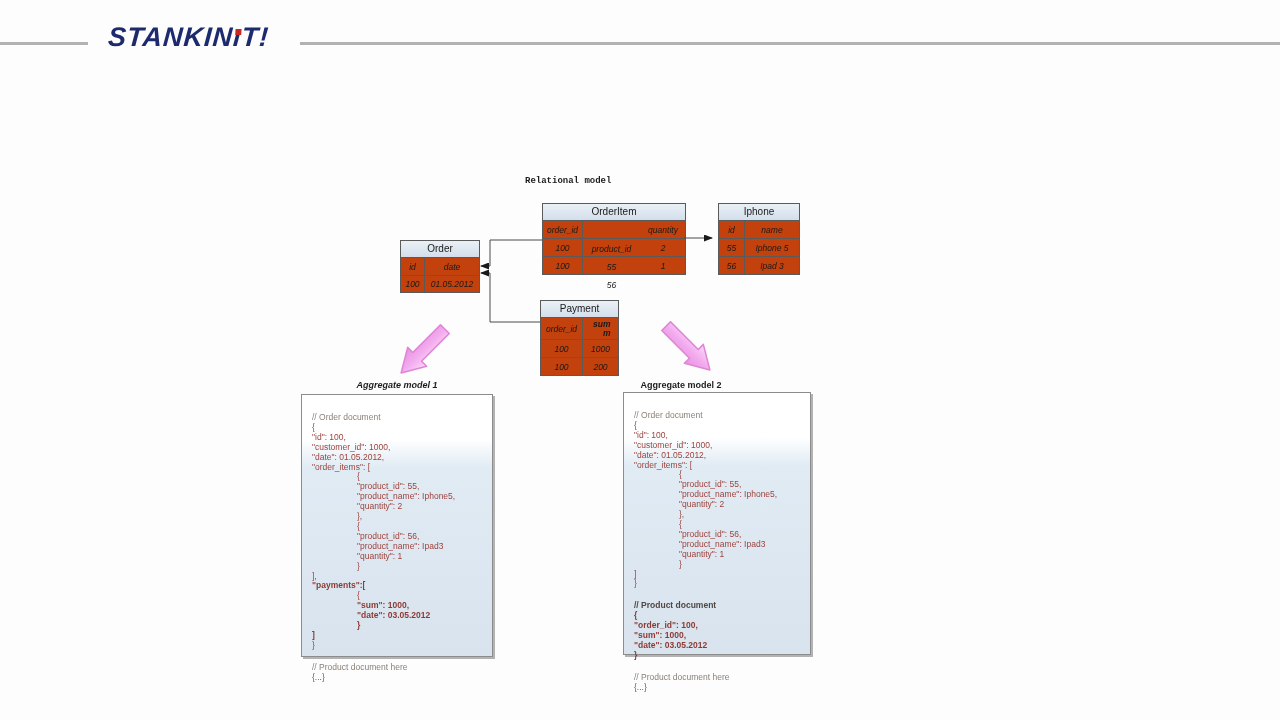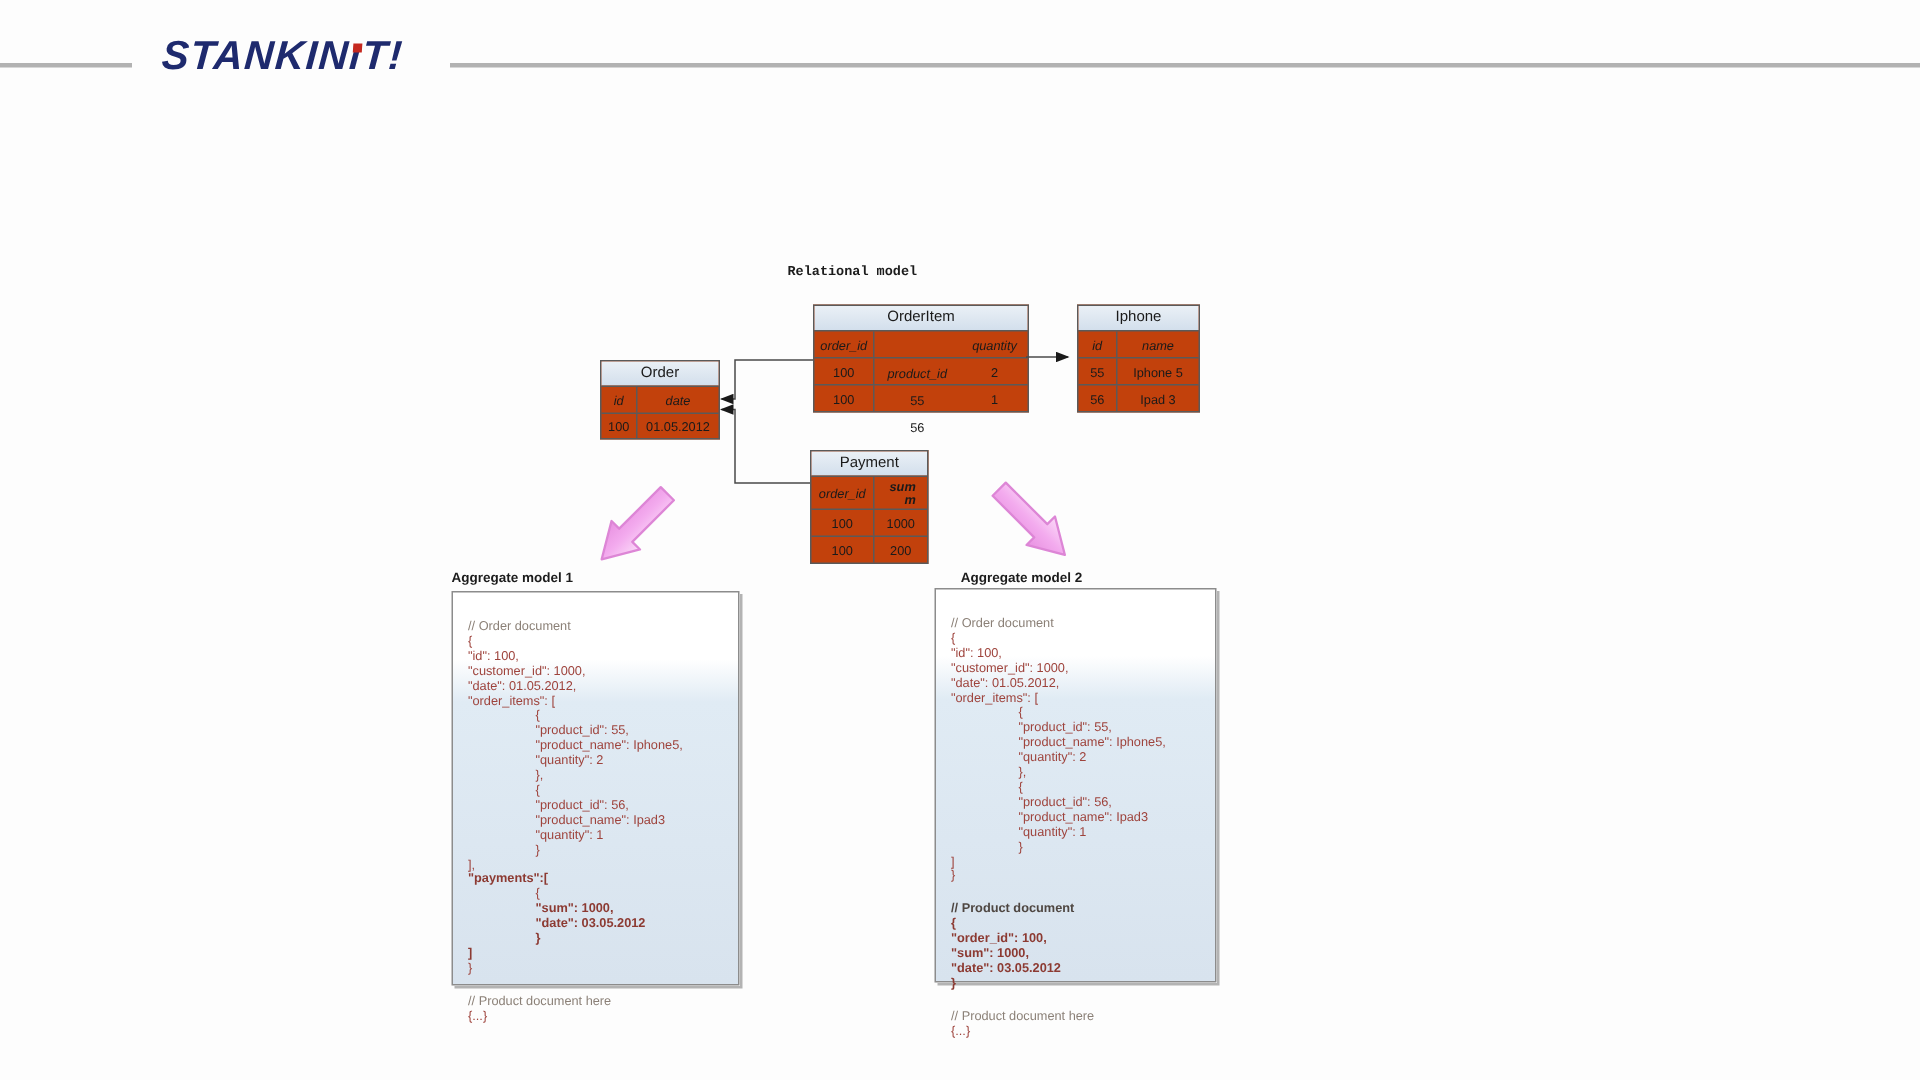--- a/index.html
+++ b/index.html
@@ -13,30 +13,30 @@
         font-style:italic;color:#1e2a6e;letter-spacing:1px;transform:skewX(-4deg);}
   .logo .ipart{position:relative;}
   .logo-dot{position:absolute;left:2px;top:7px;width:6px;height:6px;background:#c5291f;}
 
   
   .page-title{position:absolute;left:97px;top:84px;font-size:30px;color:#1f3070;}
 
   
   .dlabel{position:absolute;font-size:9px;font-weight:bold;color:#1c1c1c;}
   #lbl-rel{left:525px;top:176px;font-family:Liberation Mono, monospace;}
-  #lbl-agg1{left:301px;top:380px;width:192px;text-align:left;}
+  #lbl-agg1{left:301px;top:380px;width:192px;text-align:center;font-style:italic;}
   #lbl-agg2{left:587px;top:380px;width:188px;text-align:center;}
 
   
   .tbl{position:absolute;border:1px solid #5a5a5a;background:#c2410c;font-size:8.5px;color:#1a1a1a;}
   .tbl .ttl{height:16px;line-height:16px;text-align:center;font-size:10px;
             background:linear-gradient(180deg,#eaf0f6 0%,#d3dfec 100%);
             border-bottom:1px solid #5a5a5a;}
   .tbl .row{display:flex;}
-  .tbl .row + .row{border-top:1px solid #5a5a5a;}
+  .tbl .row + .row{border-top:1px solid #5a5a5a;font-style:italic;}
   .tbl .cell{text-align:right;border-right:1px solid #5a5a5a;display:flex;
              align-items:center;justify-content:center;}
   .tbl .cell:last-child{border-right:none;}
   .tbl .cols .cell{font-style:italic;}
   #tbl-order{left:400px;top:240px;width:78px;}
   #tbl-order .cell:nth-child(1){width:23px;} #tbl-order .cell:nth-child(2){flex:1;}
   #tbl-order .cols{height:17px;} #tbl-order .data{height:16px;}
   #tbl-orderitem{left:542px;top:203px;width:142px;}
   #tbl-orderitem .cell:nth-child(1){width:39px;} #tbl-orderitem .cell:nth-child(2){width:57px;margin-top:28px;}
   #tbl-orderitem .cell:nth-child(3){flex:1;}

